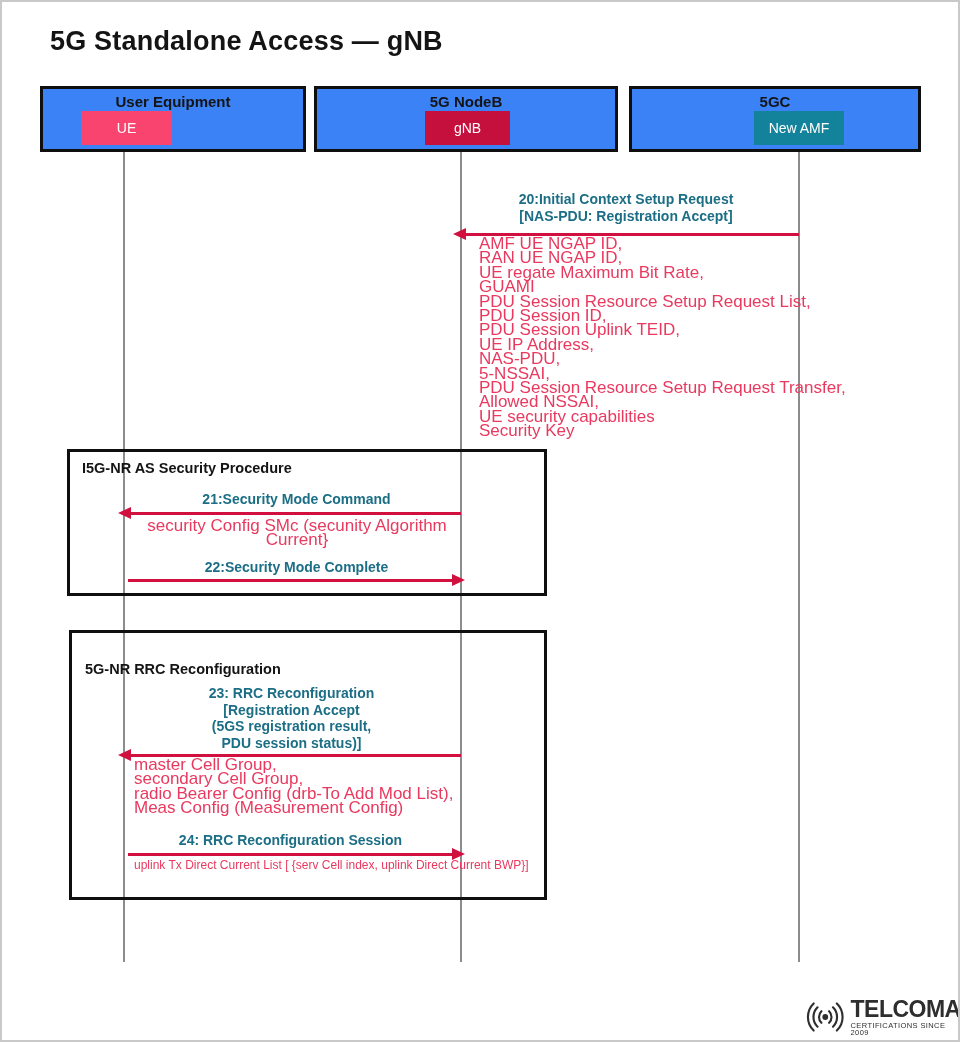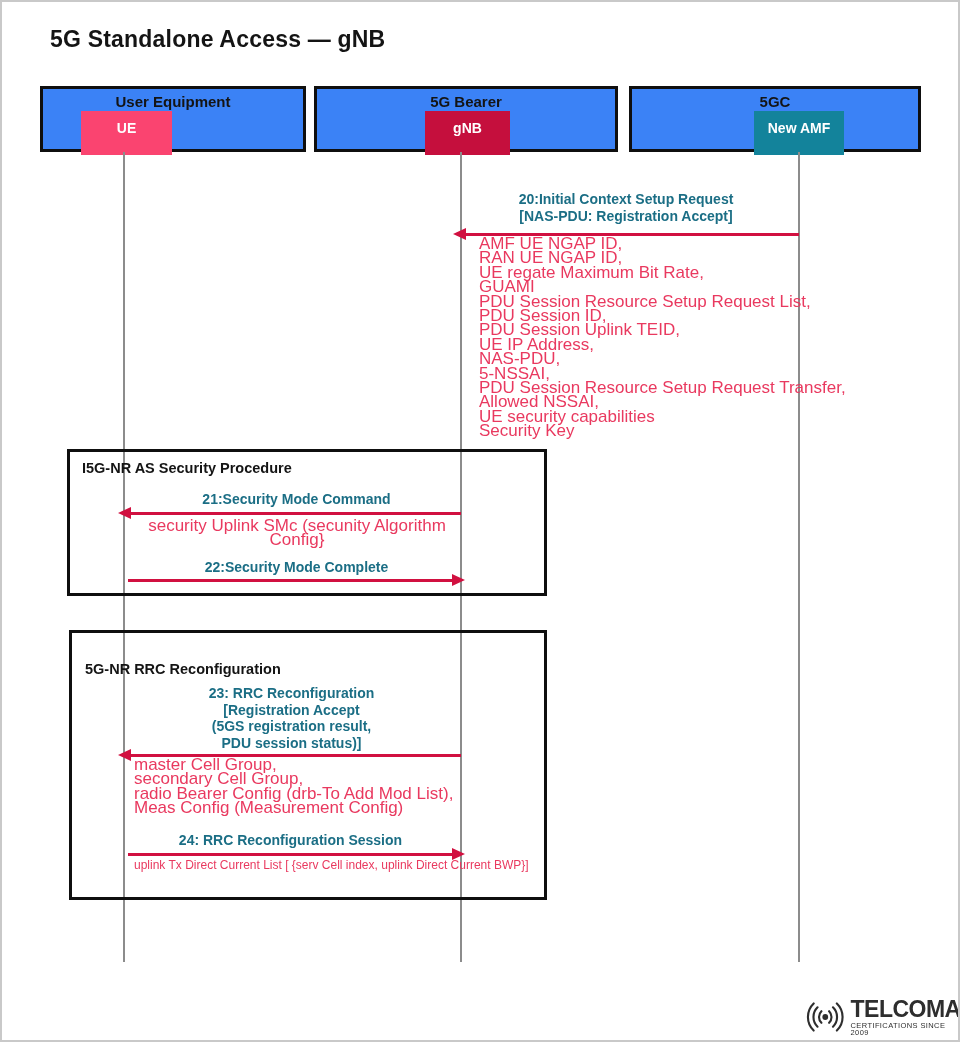--- a/index.html
+++ b/index.html
@@ -4,33 +4,33 @@
 <title>5G Standalone Access — gNB</title>
 <style>
   html,body{margin:0;padding:0;background:#ffffff;}
   *{box-sizing:border-box;}
   .canvas{
     position:relative;width:960px;height:1042px;margin:0 auto;
     background:#ffffff;border:2px solid #c9c9c9;overflow:hidden;
     font-family:"Liberation Sans", sans-serif;
   }
   .title{
-    position:absolute;left:48px;top:24px;font-size:23px;font-weight:700;
+    position:absolute;left:48px;top:24px;font-size:27px;font-weight:700;
     color:#141414;letter-spacing:0.2px;
   }
   .actor-box{
     position:absolute;top:84px;height:66px;border:3px solid #0f0f0f;background:#3b82f6;
   }
   .actor-group-label{
     position:absolute;left:0;right:0;top:4px;text-align:center;
     font-size:15px;font-weight:700;color:#141414;
   }
   .chip{
-    position:absolute;top:109px;height:44px;line-height:34px;text-align:center;
-    color:#ffffff;font-size:14px;font-weight:700;
+    position:absolute;top:109px;height:34px;line-height:34px;text-align:center;
+    color:#ffffff;font-size:14px;font-weight:400;
   }
   .chip-ue{left:79px;width:91px;background:#fa4470;}
   .chip-gnb{left:423px;width:85px;background:#c50f3d;}
   .chip-amf{left:752px;width:90px;background:#13839b;}
   .lifeline{
     position:absolute;top:150px;width:2px;height:810px;background:#8c8c8c;
   }
   .msg-label{
     position:absolute;color:#1b6e85;font-size:14px;font-weight:700;
     text-align:center;white-space:pre-line;line-height:17px;
@@ -72,21 +72,21 @@
 <body>
 
 <div class="canvas">
 
   <div class="title">5G Standalone Access — gNB</div>
 
   <div class="actor-box" style="left:38px;width:266px;">
     <div class="actor-group-label">User Equipment</div>
   </div>
   <div class="actor-box" style="left:312px;width:304px;">
-    <div class="actor-group-label">5G Bearer</div>
+    <div class="actor-group-label">5G NodeB</div>
   </div>
   <div class="actor-box" style="left:627px;width:292px;">
     <div class="actor-group-label">5GC</div>
   </div>
 
   <div class="chip chip-ue">UE</div>
   <div class="chip chip-gnb">gNB</div>
   <div class="chip chip-amf">New AMF</div>
 
   <div class="lifeline" style="left:121px;"></div>
@@ -115,21 +115,21 @@
 Security Key</div>
 
   <div class="group-box" style="left:65px;top:447px;width:480px;height:147px;"></div>
   <div class="group-label" style="left:80px;top:458px;">I5G-NR AS Security Procedure</div>
 
   <div class="msg-label" style="left:152px;width:285px;top:489px;">21:Security Mode Command</div>
   <div class="arrow" style="left:127px;top:510px;width:332px;">
     <span class="shaft"></span>
     <span class="head-left"></span>
   </div>
-  <div class="param-text" style="left:135px;width:320px;top:517px;text-align:center;">security Uplink SMc (secunity Algorithm Config}</div>
+  <div class="param-text" style="left:135px;width:320px;top:517px;text-align:center;">security Config SMc (secunity Algorithm Current}</div>
 
   <div class="msg-label" style="left:152px;width:285px;top:557px;">22:Security Mode Complete</div>
   <div class="arrow" style="left:126px;top:577px;width:326px;">
     <span class="shaft"></span>
     <span class="head-right"></span>
   </div>
 
   <div class="group-box" style="left:67px;top:628px;width:478px;height:270px;"></div>
   <div class="group-label" style="left:83px;top:659px;">5G-NR RRC Reconfiguration</div>
 

